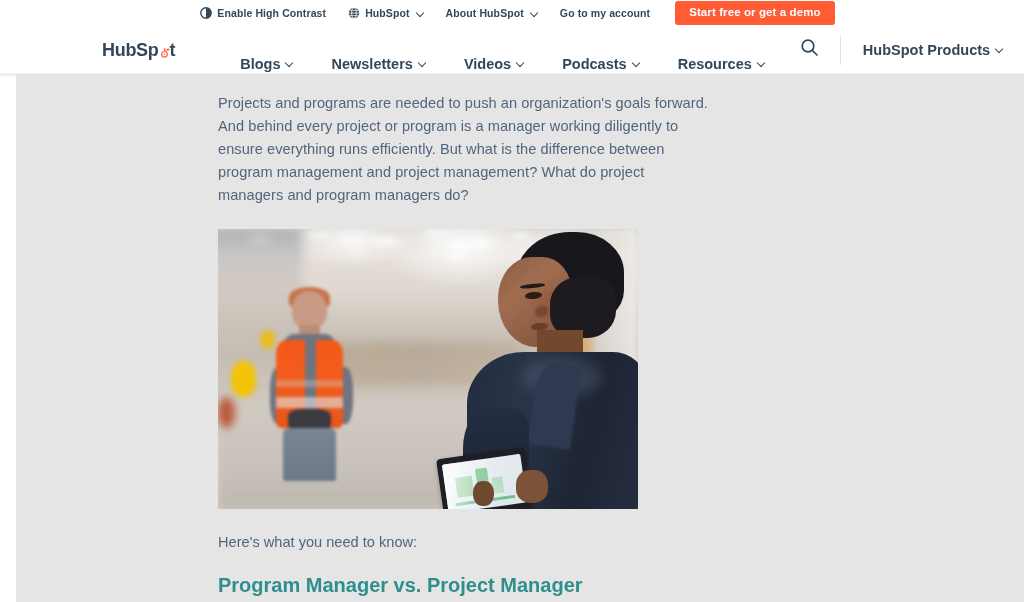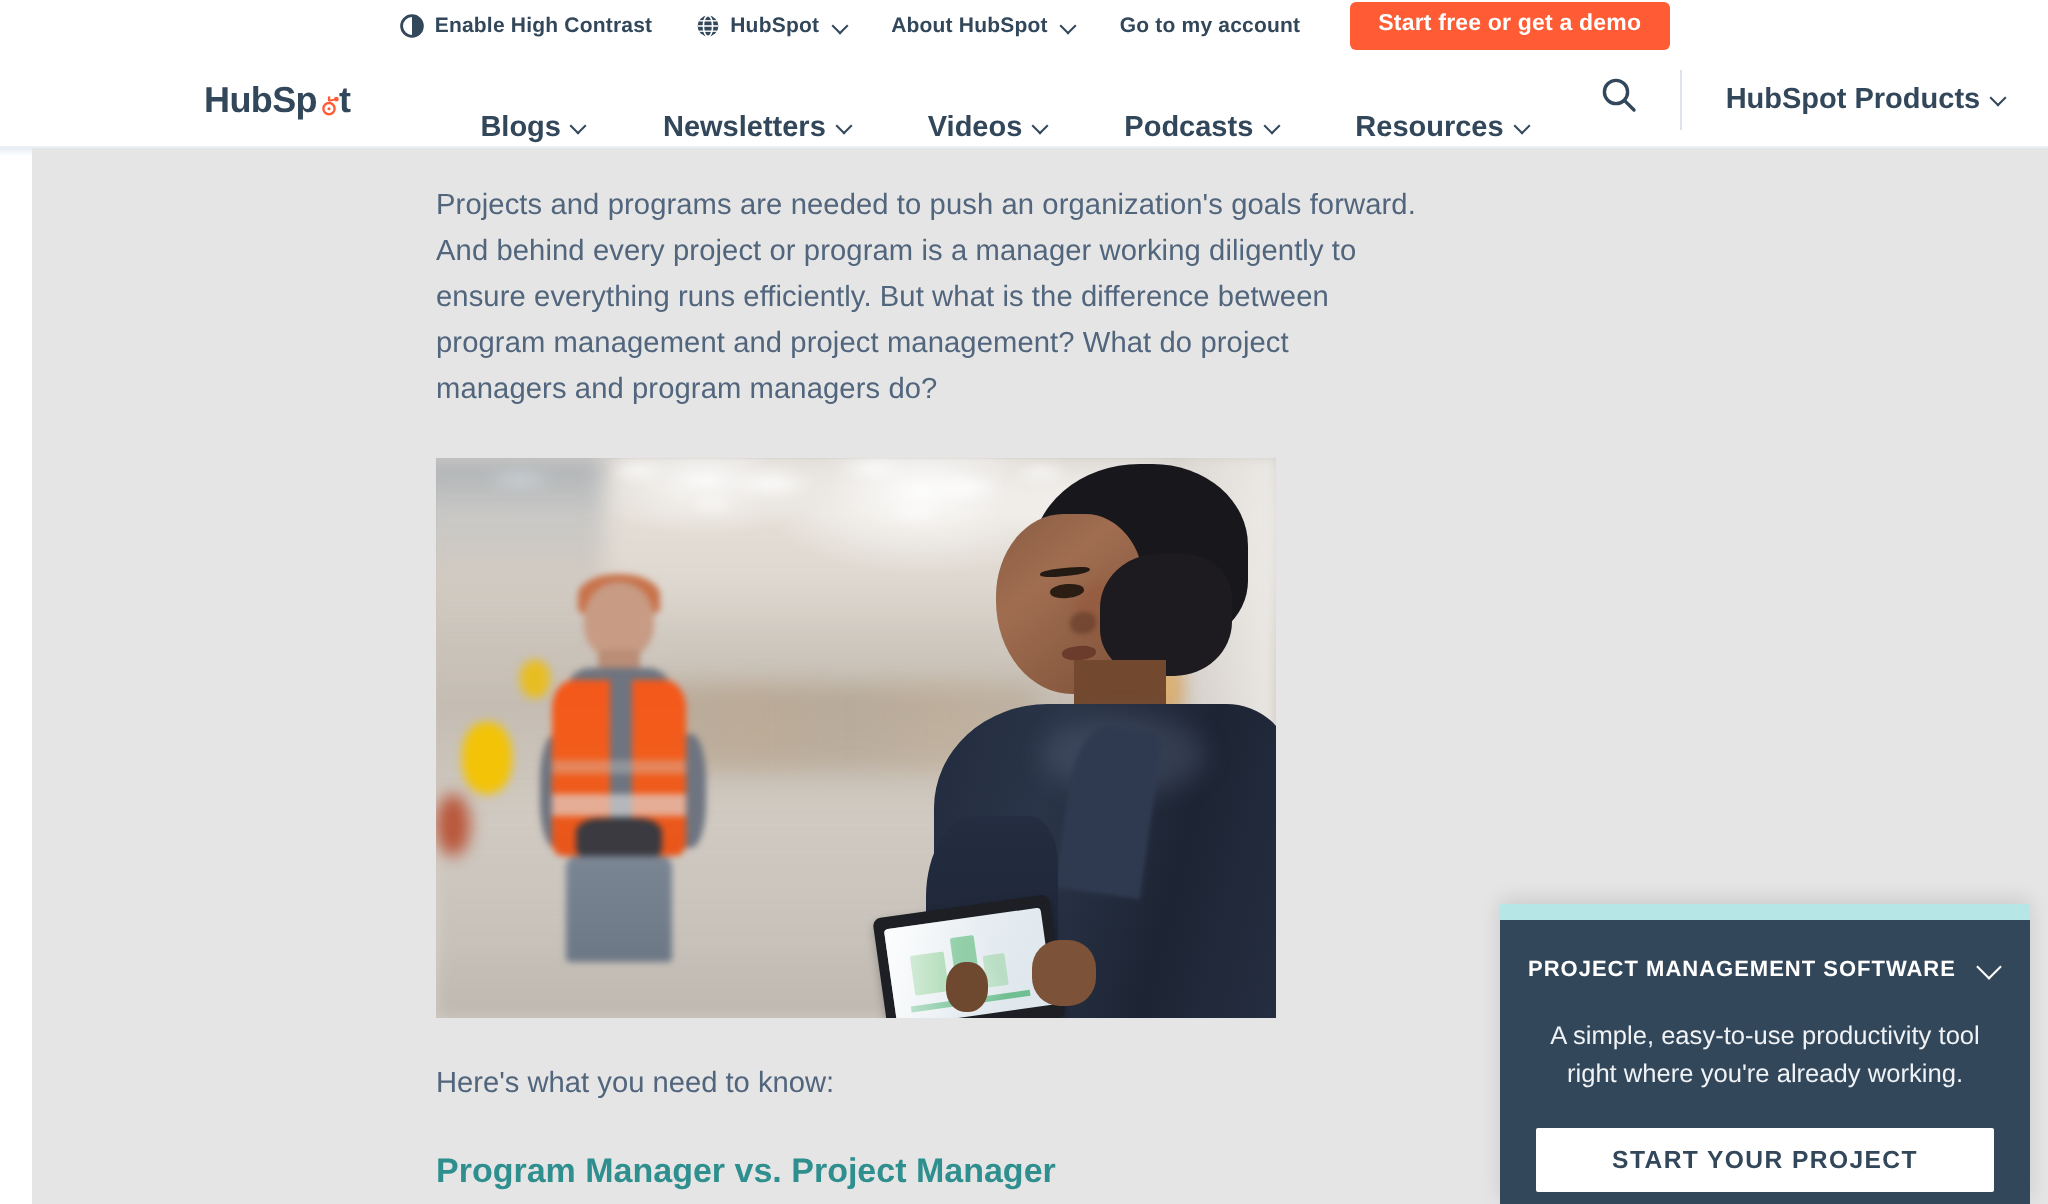--- a/index.html
+++ b/index.html
@@ -209,21 +209,21 @@
   .note {
     margin-top: 22px;
     font-size: 14.6px;
     line-height: 23px;
     color: #51657d;
   }
 
   .toc-link {
     display: block;
     margin-top: 20px;
-    font-size: 17px;
+    font-size: 20px;
     font-weight: bold;
     color: #2f8f8f;
     line-height: 23px;
     cursor: pointer;
     text-decoration: none;
   }
 
   
   .photo { position: absolute; inset: 0; }
 
@@ -707,26 +707,14 @@
         </div>
       </div>
 
       <p class="note">Here's what you need to know:</p>
 
       <a class="toc-link">Program Manager vs. Project Manager</a>
 
     </div>
   </div>
 
-  <div class="cta">
-    <div class="cta-top"></div>
-
-    <div class="cta-head">
-      <span class="cta-head-label">PROJECT MANAGEMENT SOFTWARE</span>
-      <span class="cta-chev"></span>
-    </div>
-
-    <div class="cta-sub">A simple, easy-to-use productivity tool right where you're already working.</div>
-
-    <div class="cta-btn">START YOUR PROJECT</div>
-  </div>
 
 </div>
 
 </body></html>

